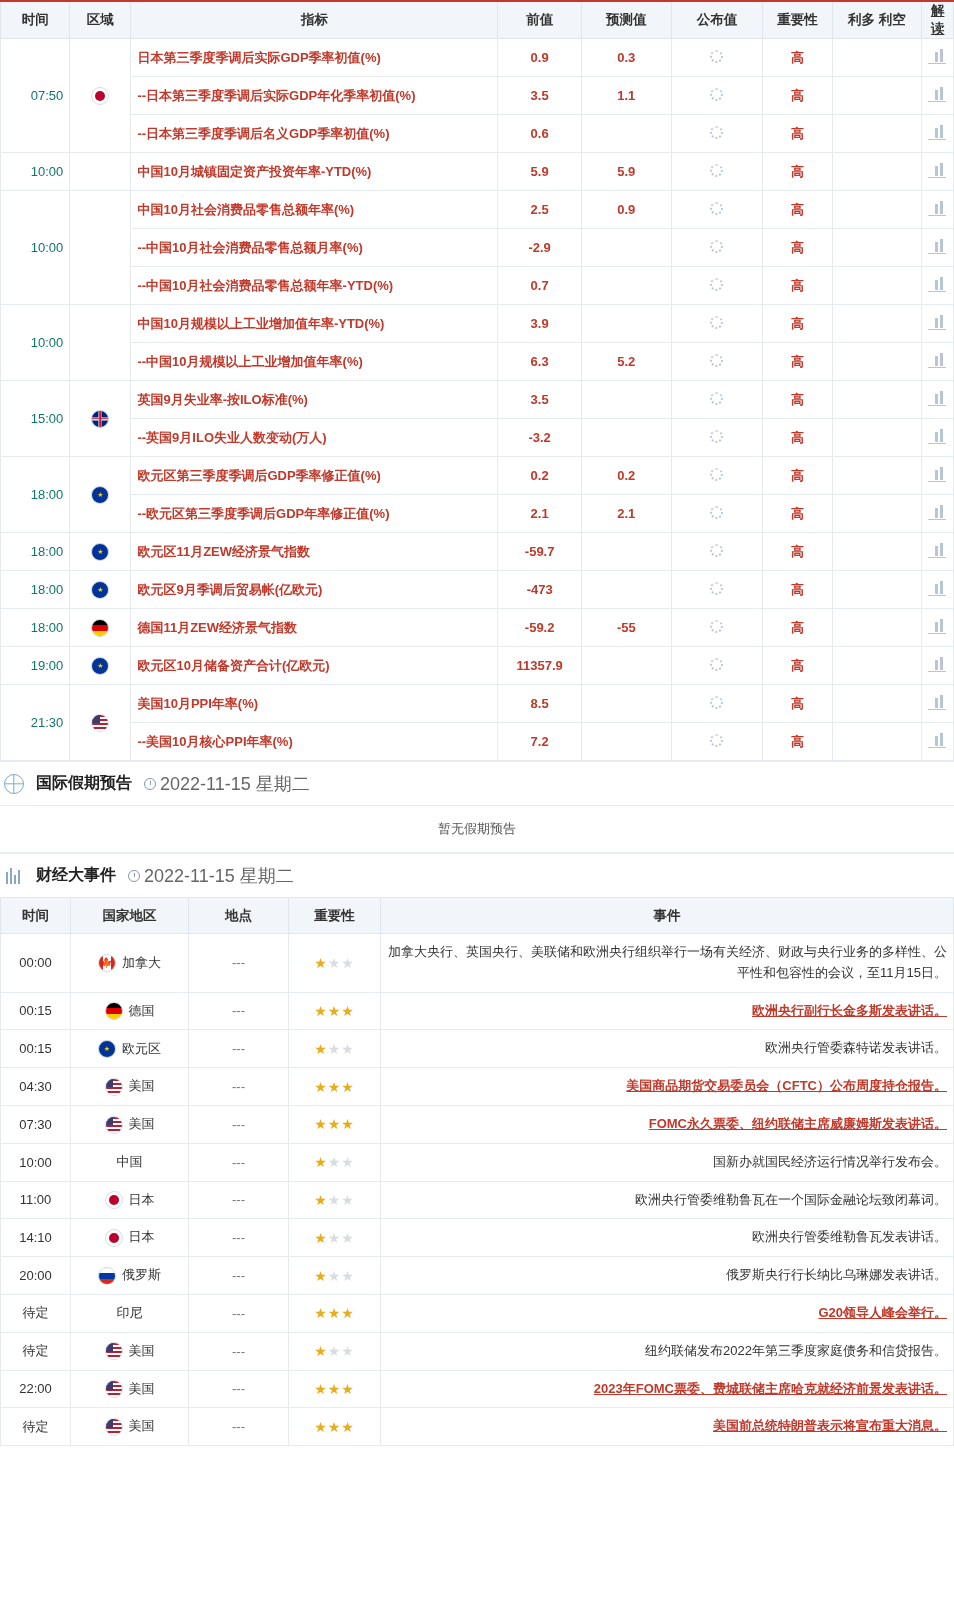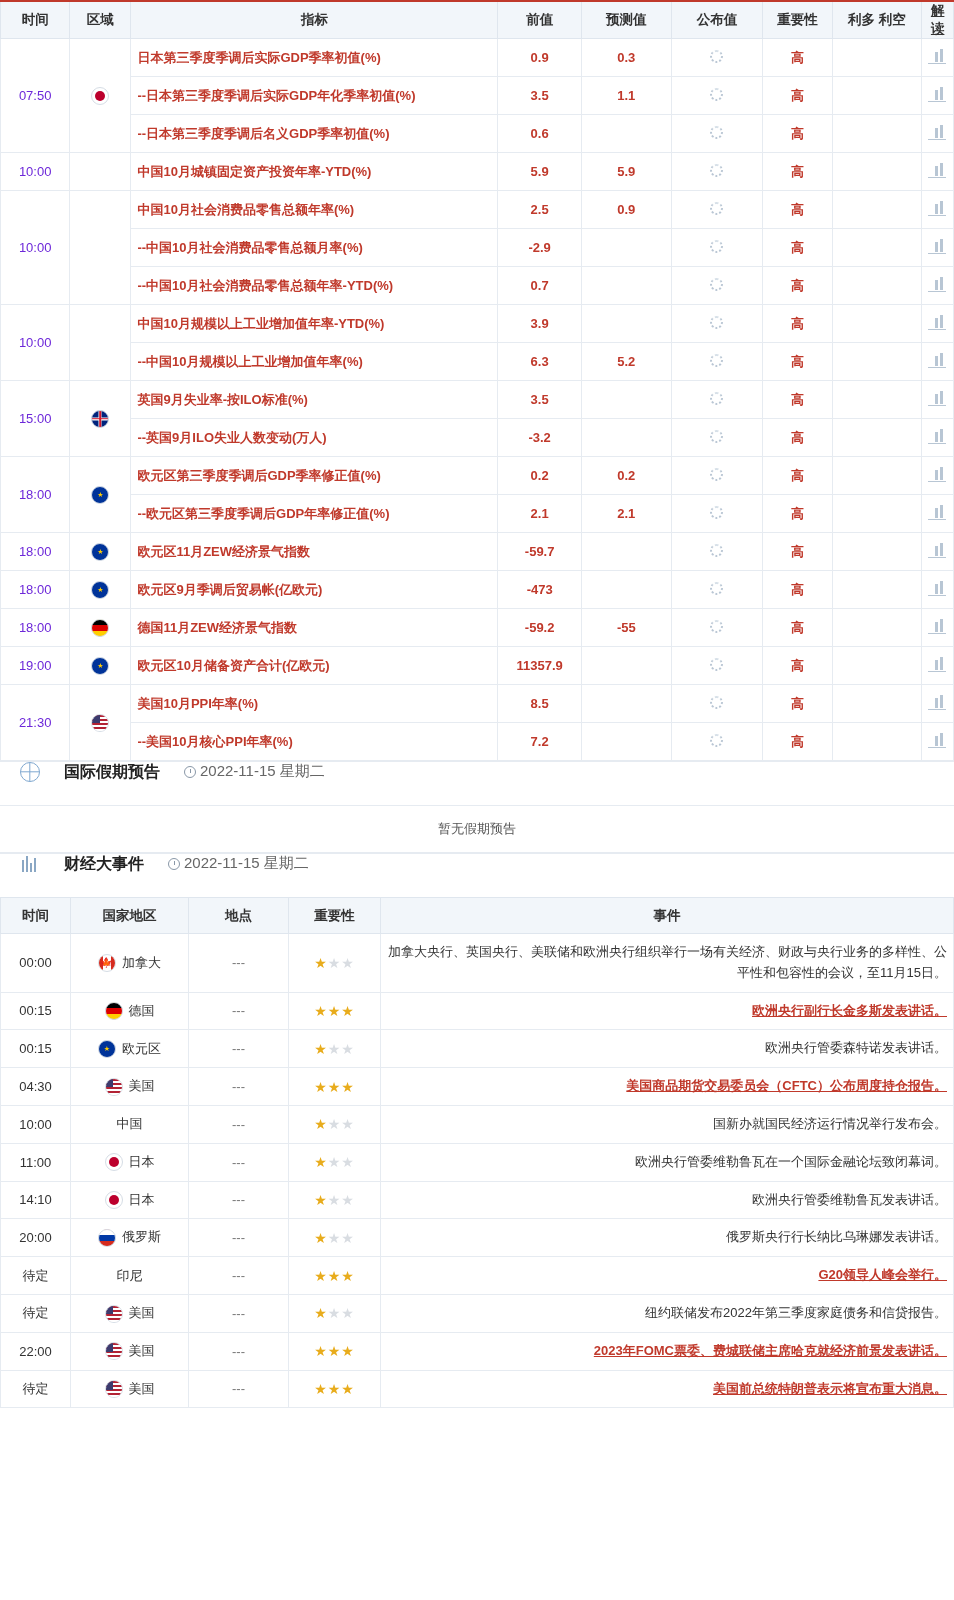--- a/index.html
+++ b/index.html
@@ -26,21 +26,21 @@
     text-align: center;
   }
   .cal-head th.first { border-top: 2px solid #c0392b; }
   .cal td {
     border: 1px solid #e6ebf1;
     height: 38px;
     padding: 0 6px;
     vertical-align: middle;
     font-size: 13px;
   }
-  .c-time   { width: 68px; text-align: center; color: #6d28d9; font-size: 13px;}
+  .c-time   { width: 68px; text-align: right; color: #0f766e; font-size: 13px;}
   .c-region { width: 60px; text-align: center; }
   .c-ind    { width: 360px; text-align: left; color: #c0392b; font-weight: bold; font-size: 13.5px; }
   .c-prev   { width: 82px; text-align: center; color: #c0392b; font-weight: bold; margin-left: 23px; }
   .c-fc     { width: 88px; text-align: center; color: #c0392b; font-weight: bold; }
   .c-pub    { width: 90px; text-align: center; }
   .c-imp    { width: 68px; text-align: center; color: #c0392b; font-weight: bold; }
   .c-ls     { width: 88px; text-align: center; }
   .c-read   { width: 31px; text-align: center; text-decoration: underline; }
 
   .spinner {
@@ -78,26 +78,26 @@
   .f-ca .leaf { position:absolute; left:50%; top:50%; transform:translate(-50%,-50%); color:#d52b1e; font-size:10px; line-height:1; }
   .f-au { background:#00247d; }
   .f-au .uj { position:absolute; left:0; top:0; width:50%; height:50%; background:#00247d; }
   .f-au .uj::before { content:""; position:absolute; left:0; top:45%; width:100%; height:2px; background:#fff; }
   .f-au .uj::after { content:""; position:absolute; top:0; left:45%; height:100%; width:2px; background:#fff; }
   .f-fr { background:linear-gradient(to right,#002395 0 33%,#fff 33% 66%,#ed2939 66% 100%); }
   .f-ru { background:linear-gradient(to bottom,#fff 0 33%,#0039a6 33% 66%,#d52b1e 66% 100%); }
 
   
   .sec-head {
-    display:flex; align-items:flex-start; gap:24px;
-    height:44px; padding:0 20px; background:#fff;
+    display:flex; align-items:center; gap:12px;
+    height:44px; padding:0 4px; background:#fff;
     border-top:1px solid #e6ebf1;
   }
   .sec-title { font-size:16px; font-weight:bold; color:#222; }
-  .sec-date { font-size:15px; color:#666; display:flex; align-items:center; gap:4px; }
+  .sec-date { font-size:18px; color:#666; display:flex; align-items:center; gap:4px; }
   .globe-icon { width:20px; height:20px; border-radius:50%; border:1.6px solid #7fa8d0; position:relative; display:inline-block; }
   .globe-icon::before{ content:""; position:absolute; left:50%; top:0; width:1.4px; height:100%; background:#7fa8d0; transform:translateX(-50%); }
   .globe-icon::after{ content:""; position:absolute; top:50%; left:0; width:100%; height:1.4px; background:#7fa8d0; transform:translateY(-50%); }
   .ev-icon { width:20px; height:20px; display:inline-block; position:relative; }
   .ev-icon span { position:absolute; bottom:2px; width:2px; background:#8aa7c4; }
   .ev-icon span:nth-child(1){left:2px;height:12px;} .ev-icon span:nth-child(2){left:6px;height:16px;}
   .ev-icon span:nth-child(3){left:10px;height:9px;} .ev-icon span:nth-child(4){left:14px;height:14px;}
   .clock-icon { display:inline-block; width:12px; height:12px; border:1.4px solid #8a98a8; border-radius:50%; position:relative; }
   .clock-icon::after{ content:""; position:absolute; left:50%; top:2px; width:1.2px; height:4px; background:#8a98a8; }
 
@@ -393,20 +393,27 @@
         <td class="e-desc">欧洲央行管委森特诺发表讲话。</td>
       </tr>
       <tr>
         <td class="e-time">04:30</td>
         <td class="e-country"><span class="flag round f-us"><span class="stripes"></span><span class="canton"></span></span><span>美国</span></td>
         <td class="e-place">---</td>
         <td class="e-imp"><span class="star">★★★</span></td>
         <td class="e-desc hl">美国商品期货交易委员会（CFTC）公布周度持仓报告。</td>
       </tr>
       <tr>
+        <td class="e-time">07:30</td>
+        <td class="e-country"><span class="flag round f-us"><span class="stripes"></span><span class="canton"></span></span><span>美国</span></td>
+        <td class="e-place">---</td>
+        <td class="e-imp"><span class="star">★★★</span></td>
+        <td class="e-desc hl">FOMC永久票委、纽约联储主席威廉姆斯发表讲话。</td>
+      </tr>
+      <tr>
         <td class="e-time">10:00</td>
         <td class="e-country"><span>中国</span></td>
         <td class="e-place">---</td>
         <td class="e-imp"><span class="star">★<span class="off">★</span><span class="off">★</span></span></td>
         <td class="e-desc">国新办就国民经济运行情况举行发布会。</td>
       </tr>
       <tr>
         <td class="e-time">11:00</td>
         <td class="e-country"><span class="flag round f-jp"></span><span>日本</span></td>
         <td class="e-place">---</td>

